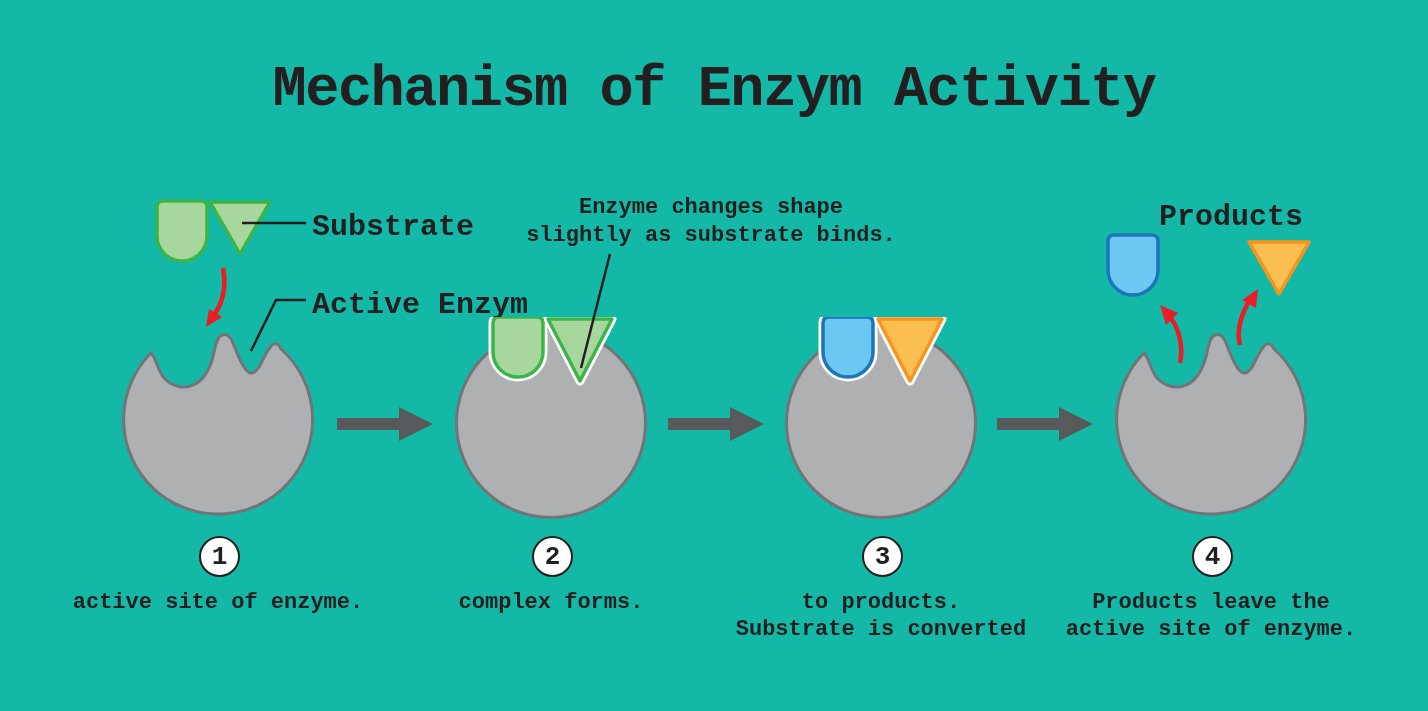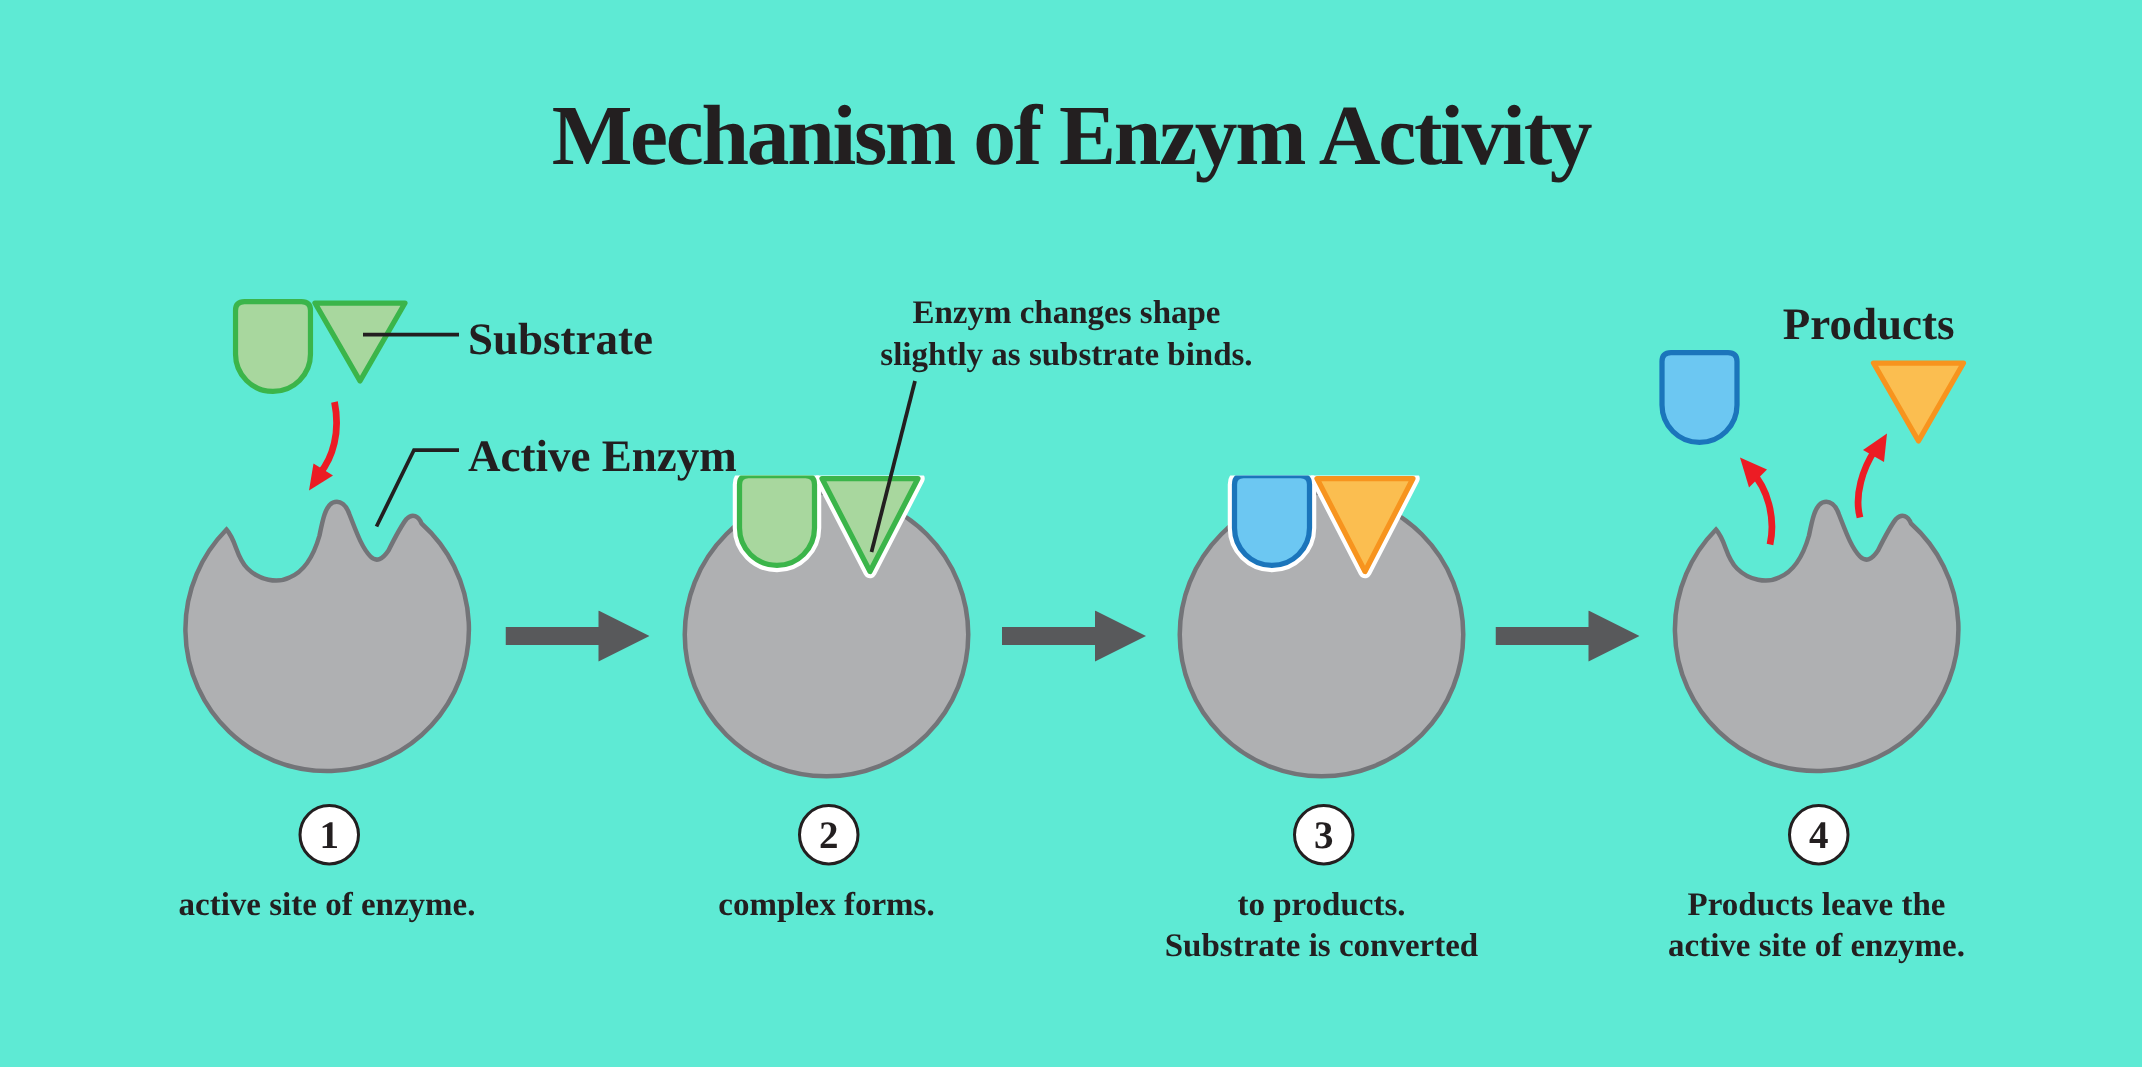--- a/index.html
+++ b/index.html
@@ -1,17 +1,17 @@
 <!DOCTYPE html>
 <html><head>
 <meta charset="utf-8">
 <style>
   html,body{margin:0;padding:0;background:#fff;}
-  .canvas{position:relative;width:1428px;height:711px;background:#5eead4;overflow:hidden;
-          font-family:Liberation Serif, serif;color:#231F20;}
+  .canvas{position:relative;width:1428px;height:711px;background:#14b8a6;overflow:hidden;
+          font-family:Liberation Mono, monospace;color:#231F20;}
   .abs{position:absolute;}
   .title{left:0;top:58px;width:1428px;text-align:center;font-size:57px;font-weight:700;
          letter-spacing:-1.5px;}
   .lbl{font-size:30px;font-weight:700;white-space:nowrap;}
   .note{left:491px;top:194px;width:440px;text-align:center;font-size:22px;font-weight:700;line-height:28px;}
   .caption{top:589px;width:320px;text-align:center;font-size:22px;font-weight:700;line-height:27px;}
   .numcircle{top:536px;width:37px;height:37px;border:2.5px solid #231F20;border-radius:50%;
              display:flex;align-items:center;justify-content:center;font-size:26px;font-weight:700;background:#fff;}
   .watermark{right:8px;top:664px;font-size:25px;font-weight:400;color:#221E1F;}
   svg{display:block;}
@@ -49,21 +49,21 @@
       <div>active site of enzyme.</div>
     </div>
   </div>
 
   <svg class="abs" style="left:337px;top:407px" width="96" height="36" viewBox="0 0 96 36">
     <polygon points="0,11 62,11 62,0 96,17 62,34 62,23 0,23" fill="#58595B"></polygon>
   </svg>
 
   <div>
     <div class="abs note">
-      <div>Enzym changes shape</div>
+      <div>Enzyme changes shape</div>
       <div>slightly as substrate binds.</div>
     </div>
 
     <svg class="abs" style="left:454px;top:317px" width="200" height="206" viewBox="0 0 200 206">
       <circle cx="97" cy="106" r="94.5" stroke-width="3" fill="#AFB0B2" stroke="#737478"></circle>
       <path d="M 2 8 Q 2 2 8 2 L 46 2 Q 52 2 52 8 L 52 37 A 25 25 0 0 1 2 37 Z" transform="translate(37,-2)" fill="#ffffff" stroke="#ffffff" stroke-width="9"></path>
       <polygon points="94,2 158,2 126,64" fill="#ffffff" stroke="#ffffff" stroke-width="9" stroke-linejoin="round"></polygon>
       <path d="M 2 8 Q 2 2 8 2 L 46 2 Q 52 2 52 8 L 52 37 A 25 25 0 0 1 2 37 Z" transform="translate(37,-2)" stroke-width="3.5" fill="#A8D79E" stroke="#3BB54A"></path>
       <polygon points="94,2 158,2 126,64" stroke-width="3.5" stroke-linejoin="round" fill="#A8D79E" stroke="#3BB54A"></polygon>
     </svg>

